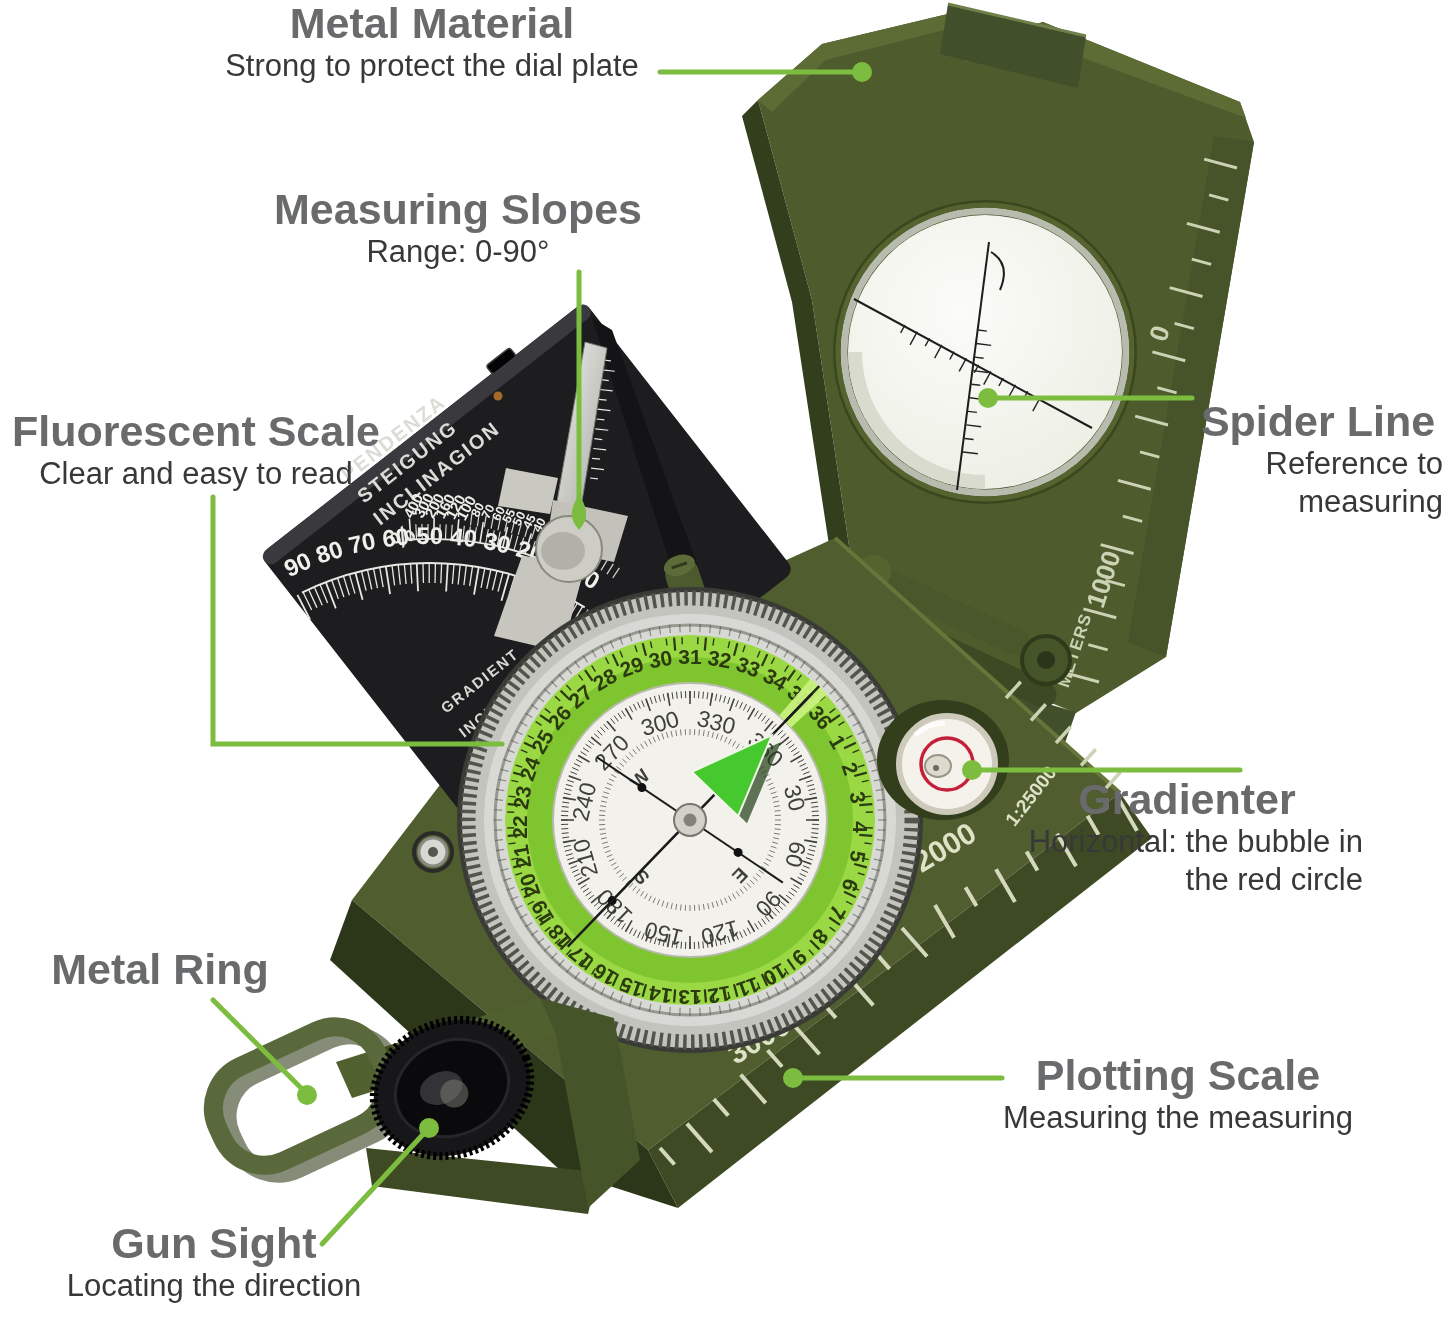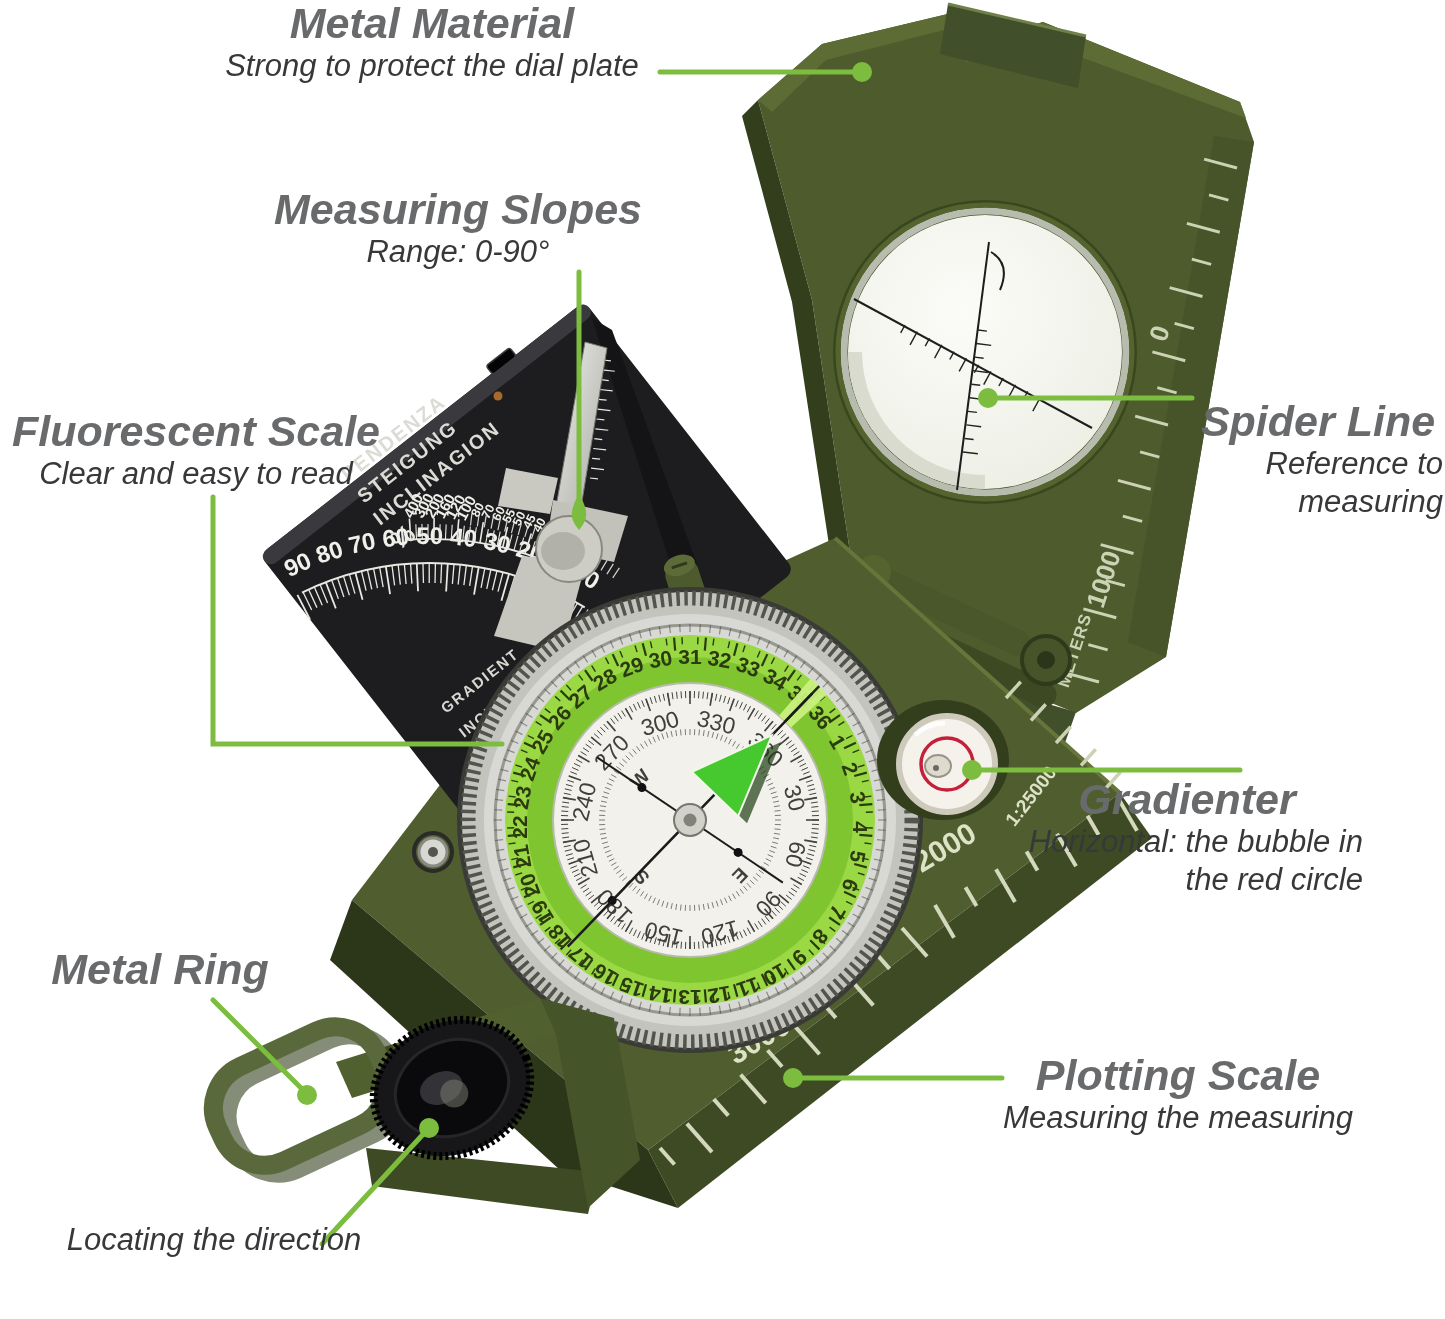--- a/index.html
+++ b/index.html
@@ -1,19 +1,19 @@
 <!DOCTYPE html>
 <html style="--leader: #7cbd3f; --title-gray: #696a6c; --text-dark: #37383a;"><head>
 <meta charset="utf-8">
 <style>
   html,body{margin:0;padding:0;background:#ffffff;}
   #stage{position:relative;width:1445px;height:1319px;background:#fff;overflow:hidden;
          font-family:"Liberation Sans",sans-serif;}
   #device-svg{position:absolute;left:0;top:0;}
-  .callout{position:absolute;transform:translateX(-50%);text-align:center;font-style:italic;}
+  .callout{position:absolute;transform:translateX(-50%);text-align:center;}
   .c-title{font-size:43px;font-weight:700;color:var(--title-gray);line-height:1.08;white-space:nowrap;}
   .c-sub{font-size:31px;font-weight:400;color:var(--text-dark);line-height:1.22;margin-top:1px;white-space:nowrap;}
   .c-sub.wrap{white-space:normal;text-align:right;}
   .sub-spider{width:250px;margin-left:auto;margin-right:auto;}
   .sub-grad{width:352px;margin-left:auto;margin-right:auto;}
   .leader{stroke:var(--leader);stroke-width:5;fill:none;stroke-linecap:round;}
   .leader-dot{fill:var(--leader);}
   svg text{font-family:"Liberation Sans",sans-serif;}
   .plate-brand{font-size:20px;font-weight:700;fill:#dcdcd6;letter-spacing:2px;}
   .plate-footer{font-size:15px;font-weight:700;fill:#d8d8d2;letter-spacing:2px;}
@@ -1019,15 +1019,16 @@
     <div class="c-sub wrap sub-grad">Horizontal: the bubble in the red circle</div>
   </div>
   <div class="callout" style="left:160px;top:946px;">
     <div class="c-title">Metal Ring</div>
   </div>
   <div class="callout" style="left:1178px;top:1052px;">
     <div class="c-title">Plotting Scale</div>
     <div class="c-sub">Measuring the measuring</div>
   </div>
   <div class="callout" style="left:214px;top:1220px;">
+    <div class="c-title">Gun Sight</div>
     <div class="c-sub">Locating the direction</div>
   </div>
 </div>
 
 </body></html>

